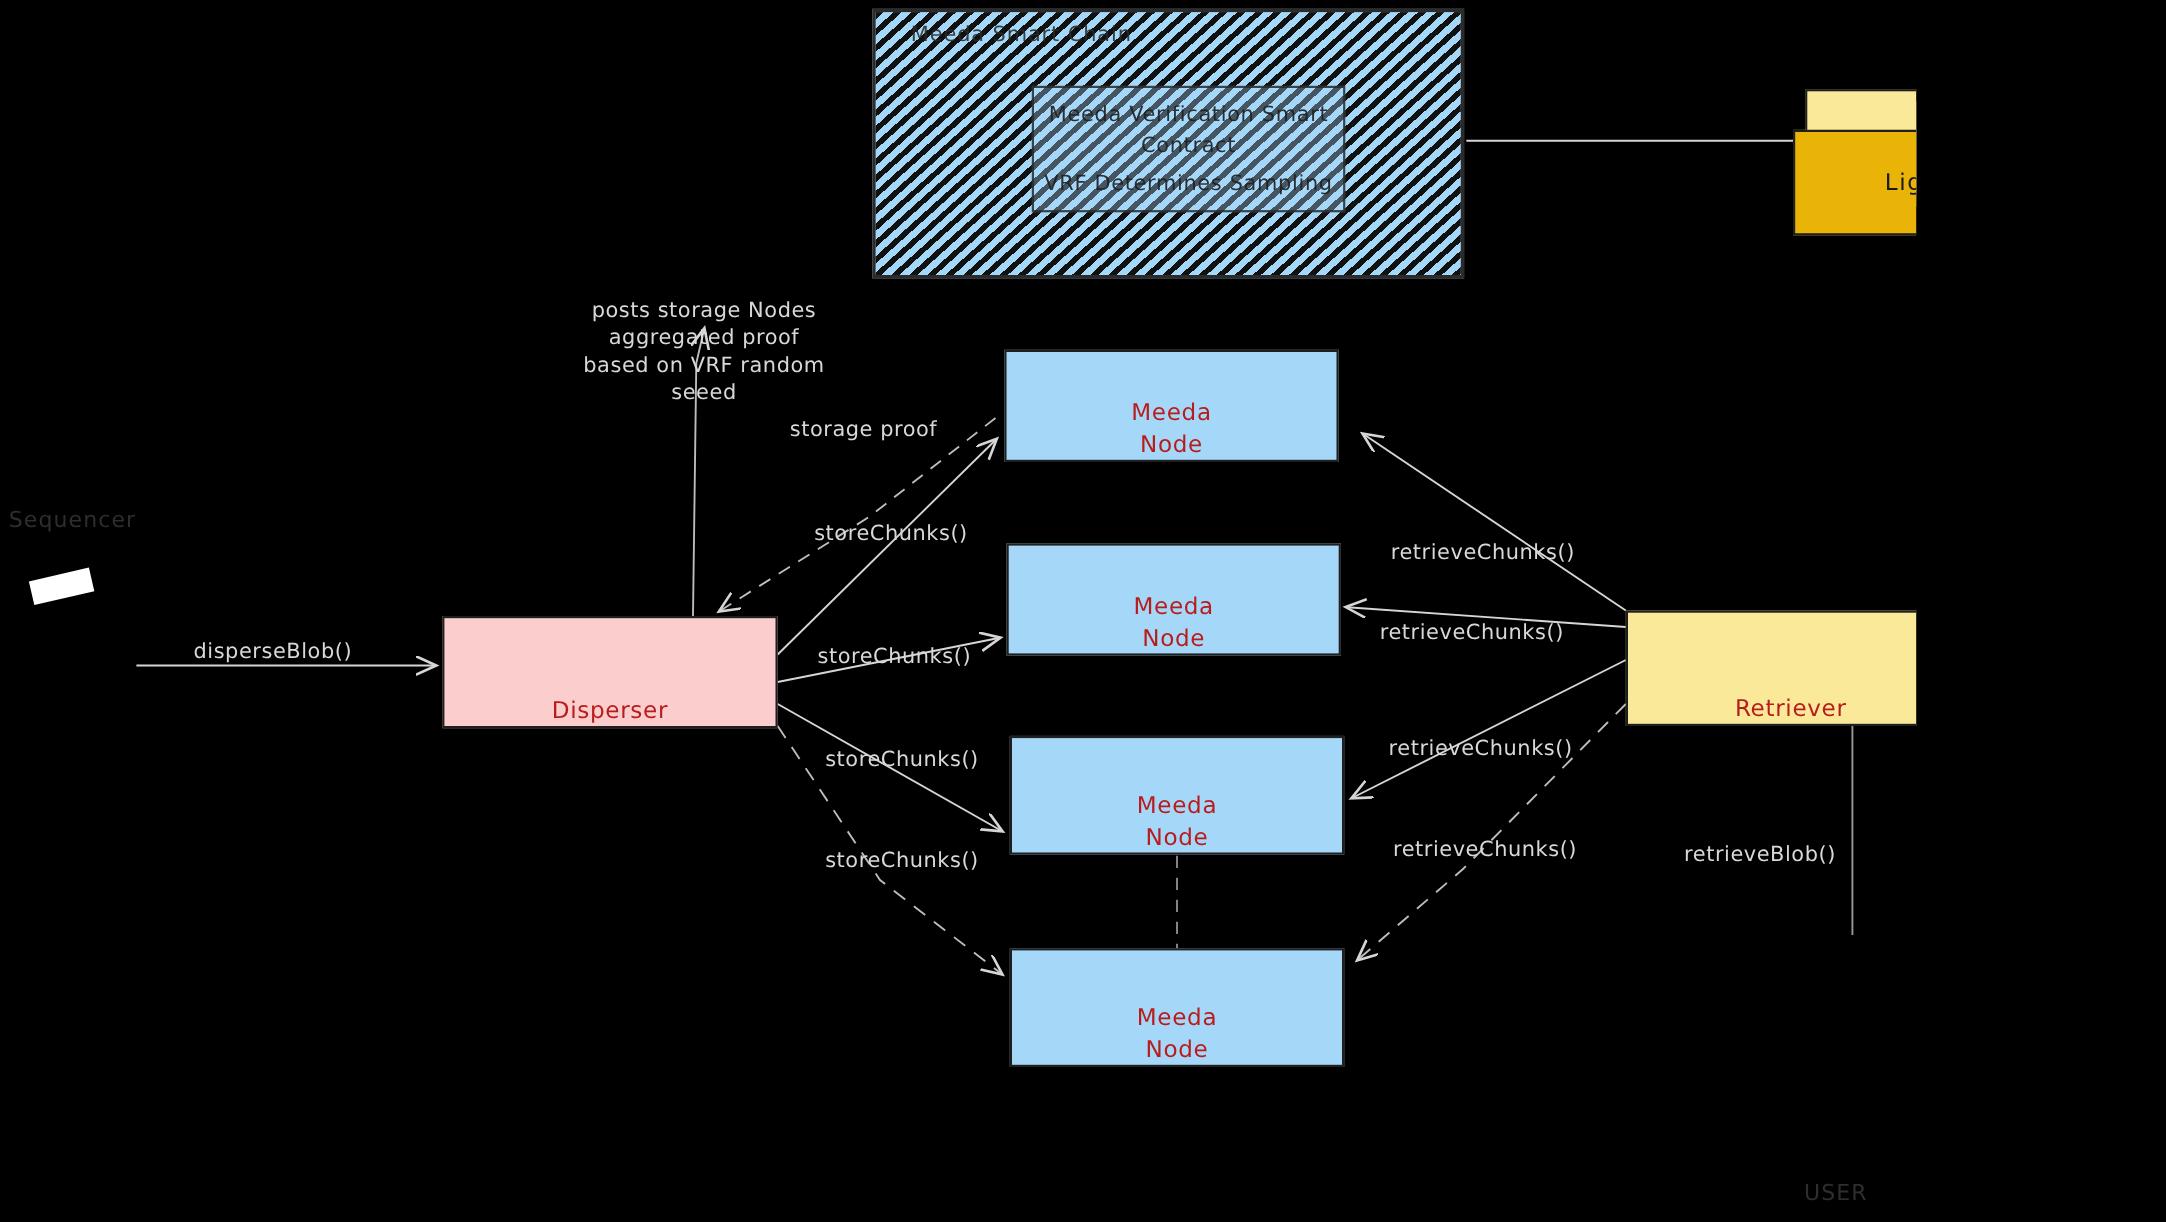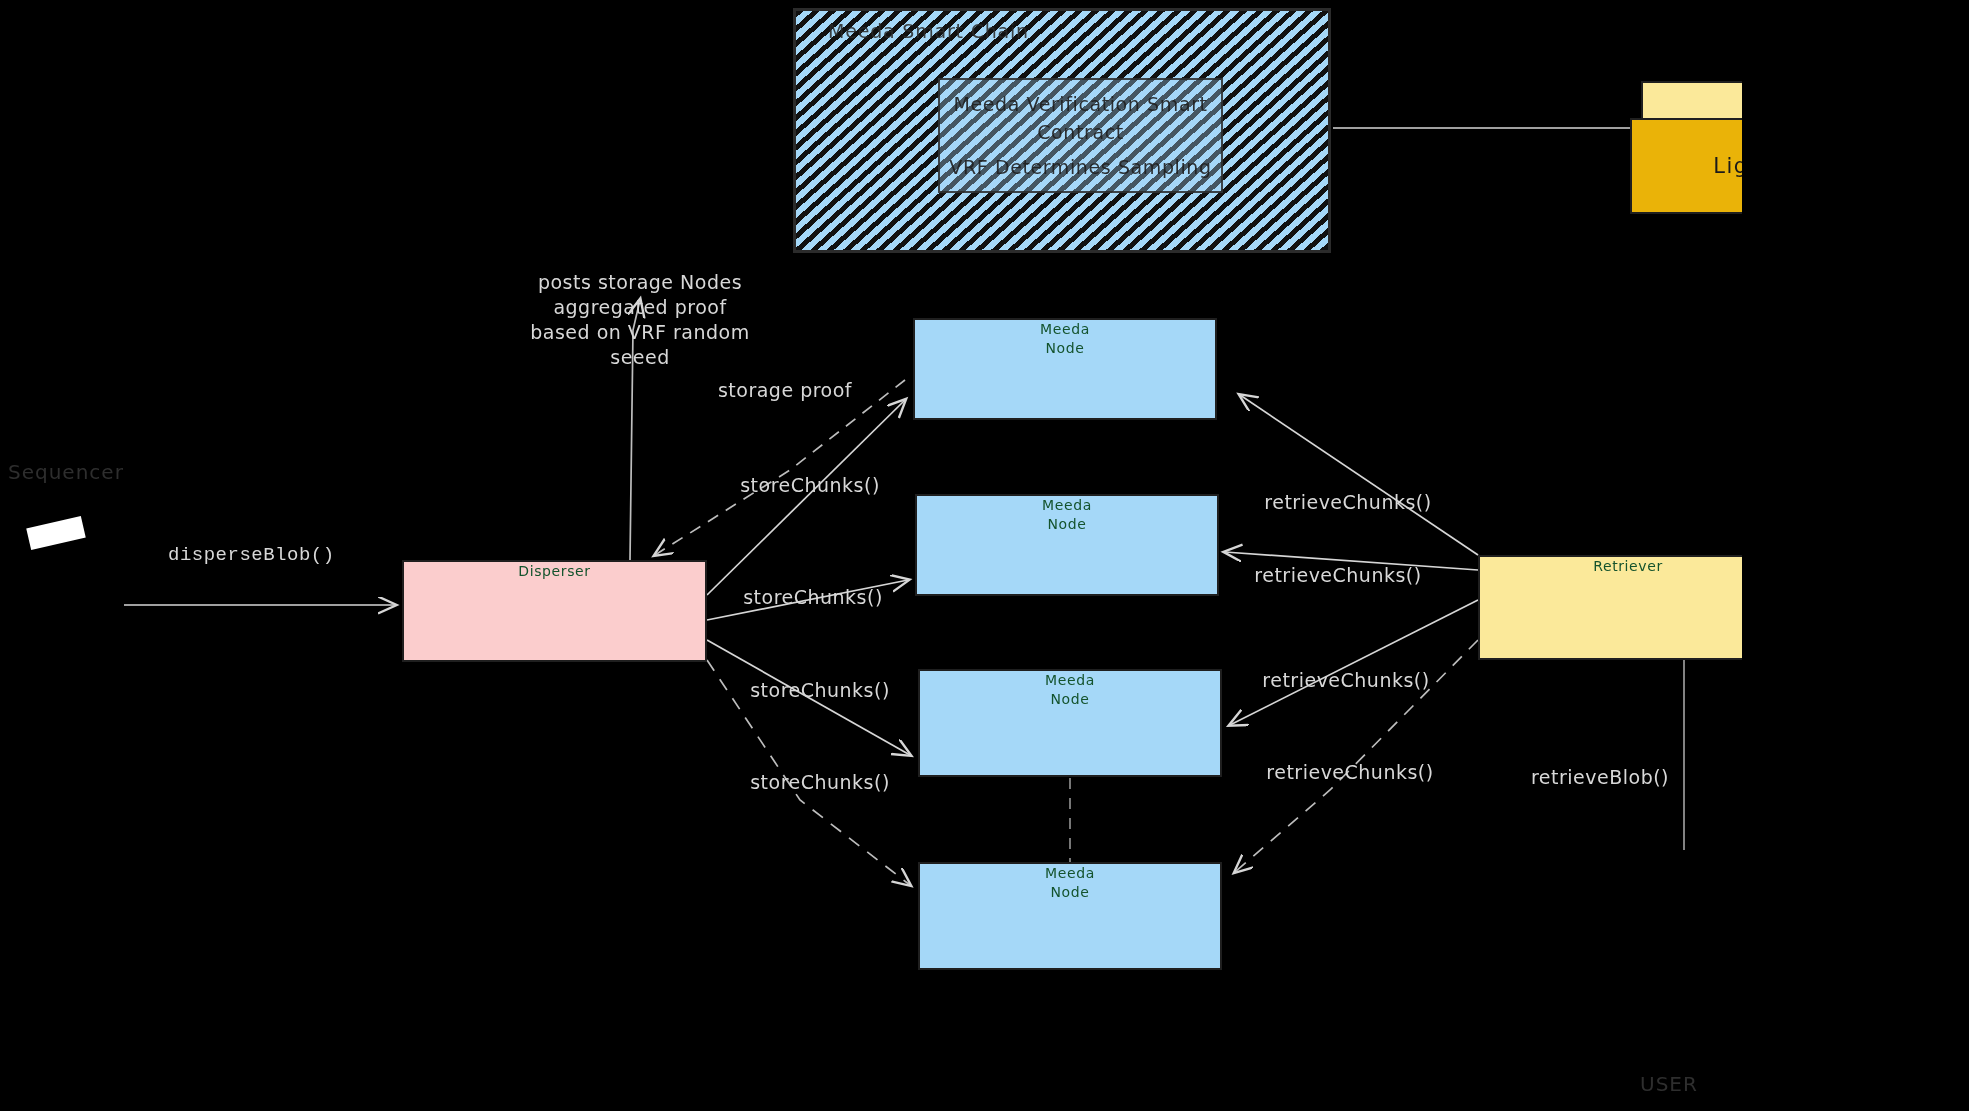--- a/index.html
+++ b/index.html
@@ -22,27 +22,27 @@
     top: 0;
     width: 1969px;
     height: 1111px;
     overflow: visible;
   }
   .node-box {
     position: absolute;
     box-sizing: border-box;
     border: 2px solid #1f1f1f;
     display: flex;
-    align-items: flex-start;
+    align-items: flex-end;
     justify-content: center;
     text-align: center;
     line-height: 1.35;
-    color: #14532d;
+    color: #b91c1c;
     font-family: "DejaVu Sans", sans-serif;
-    font-size: 14px;
+    font-size: 21px;
     letter-spacing: 0.6px;
     white-space: pre-line;
   }
   .meeda-node {
     background: #a5d8f8;
   }
   .disperser {
     background: #fbcdcd;
   }
   .retriever {
@@ -217,21 +217,21 @@
 
   <div class="node-box retriever" style="left:1478px; top:555px; width:300px; height:105px;">
     <span>Retriever</span>
   </div>
 
   <div class="dim-label" style="left:8px; top:460px;">Sequencer</div>
   <div class="dim-label" style="left:1640px; top:1072px;">USER</div>
 
   <div class="cursor-shape" style="left:28px; top:522px; width:56px; height:22px;"></div>
 
-  <div class="edge-label" style="left:168px; top:543px; width:160px;font-family:Liberation Mono, monospace;">disperseBlob()</div>
+  <div class="edge-label" style="left:168px; top:580px; width:160px;">disperseBlob()</div>
 
   <div class="edge-label" style="left:520px; top:270px; width:240px;">posts storage Nodes
 aggregated proof
 based on VRF random
 seeed</div>
 
   <div class="edge-label" style="left:700px; top:378px; width:170px;">storage proof</div>
 
 
   <div class="edge-label" style="left:730px; top:473px; width:160px;">storeChunks()</div>

